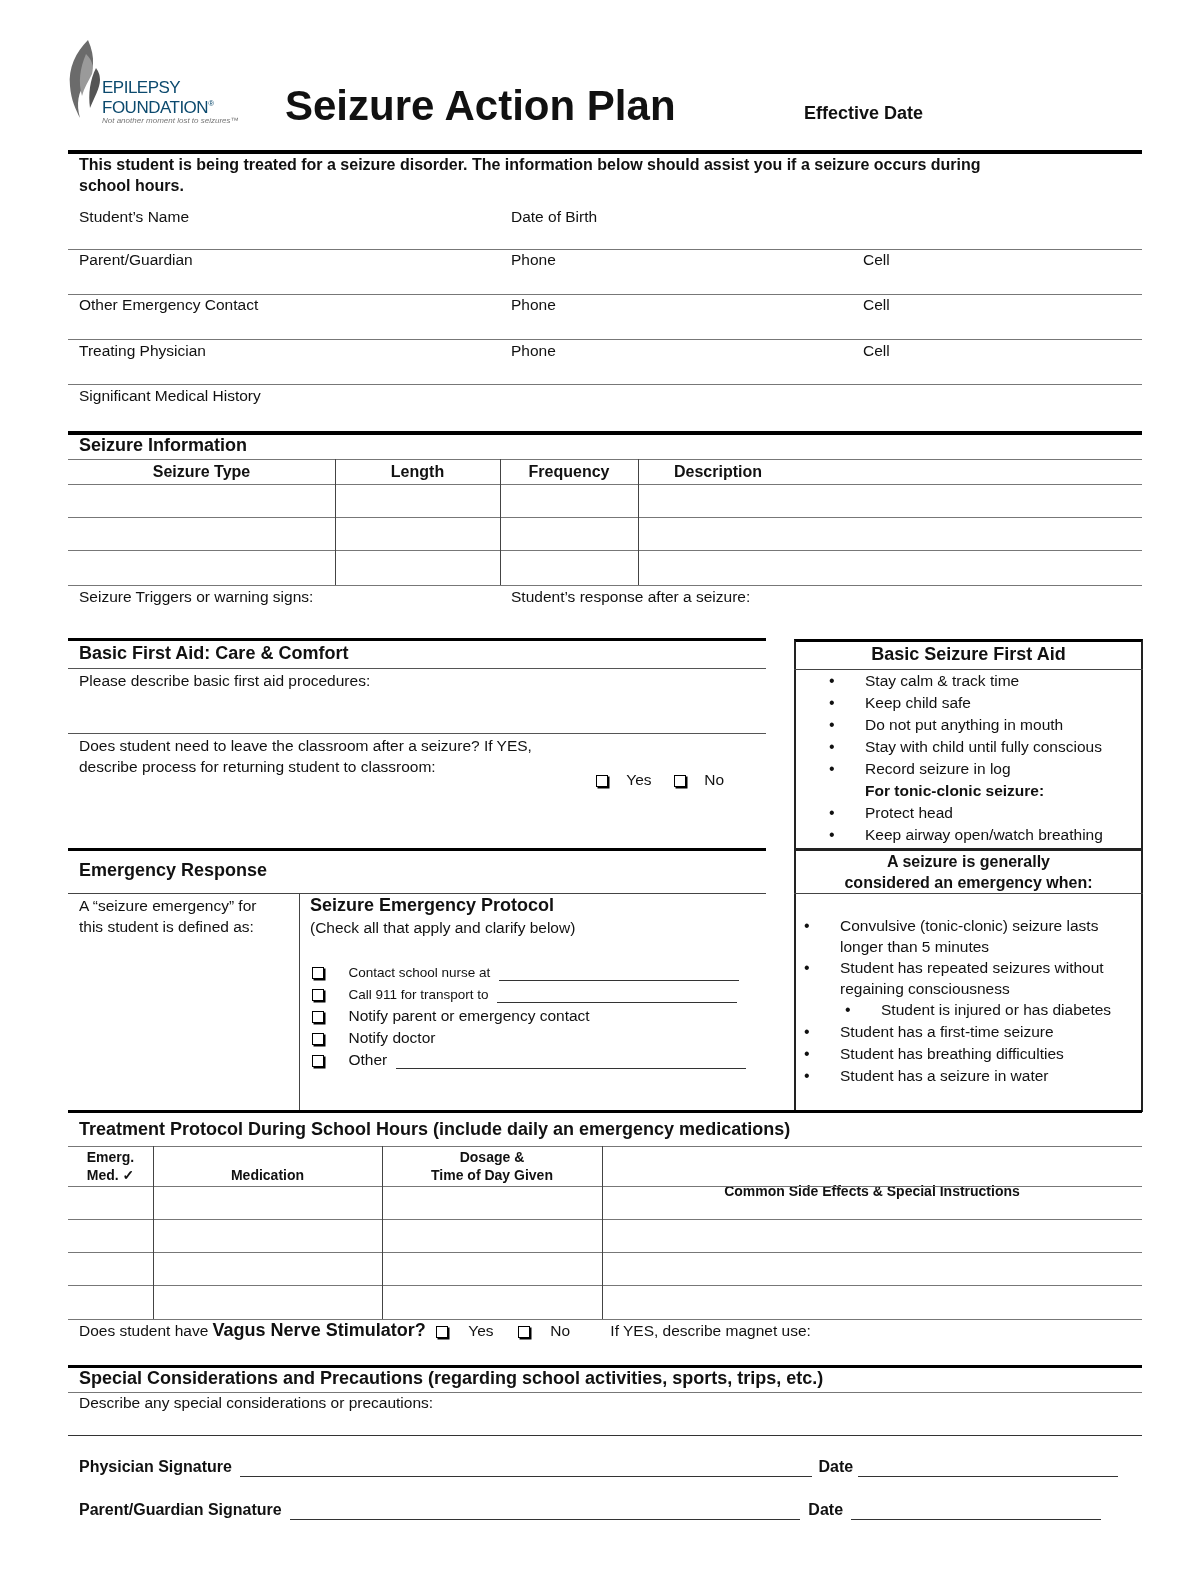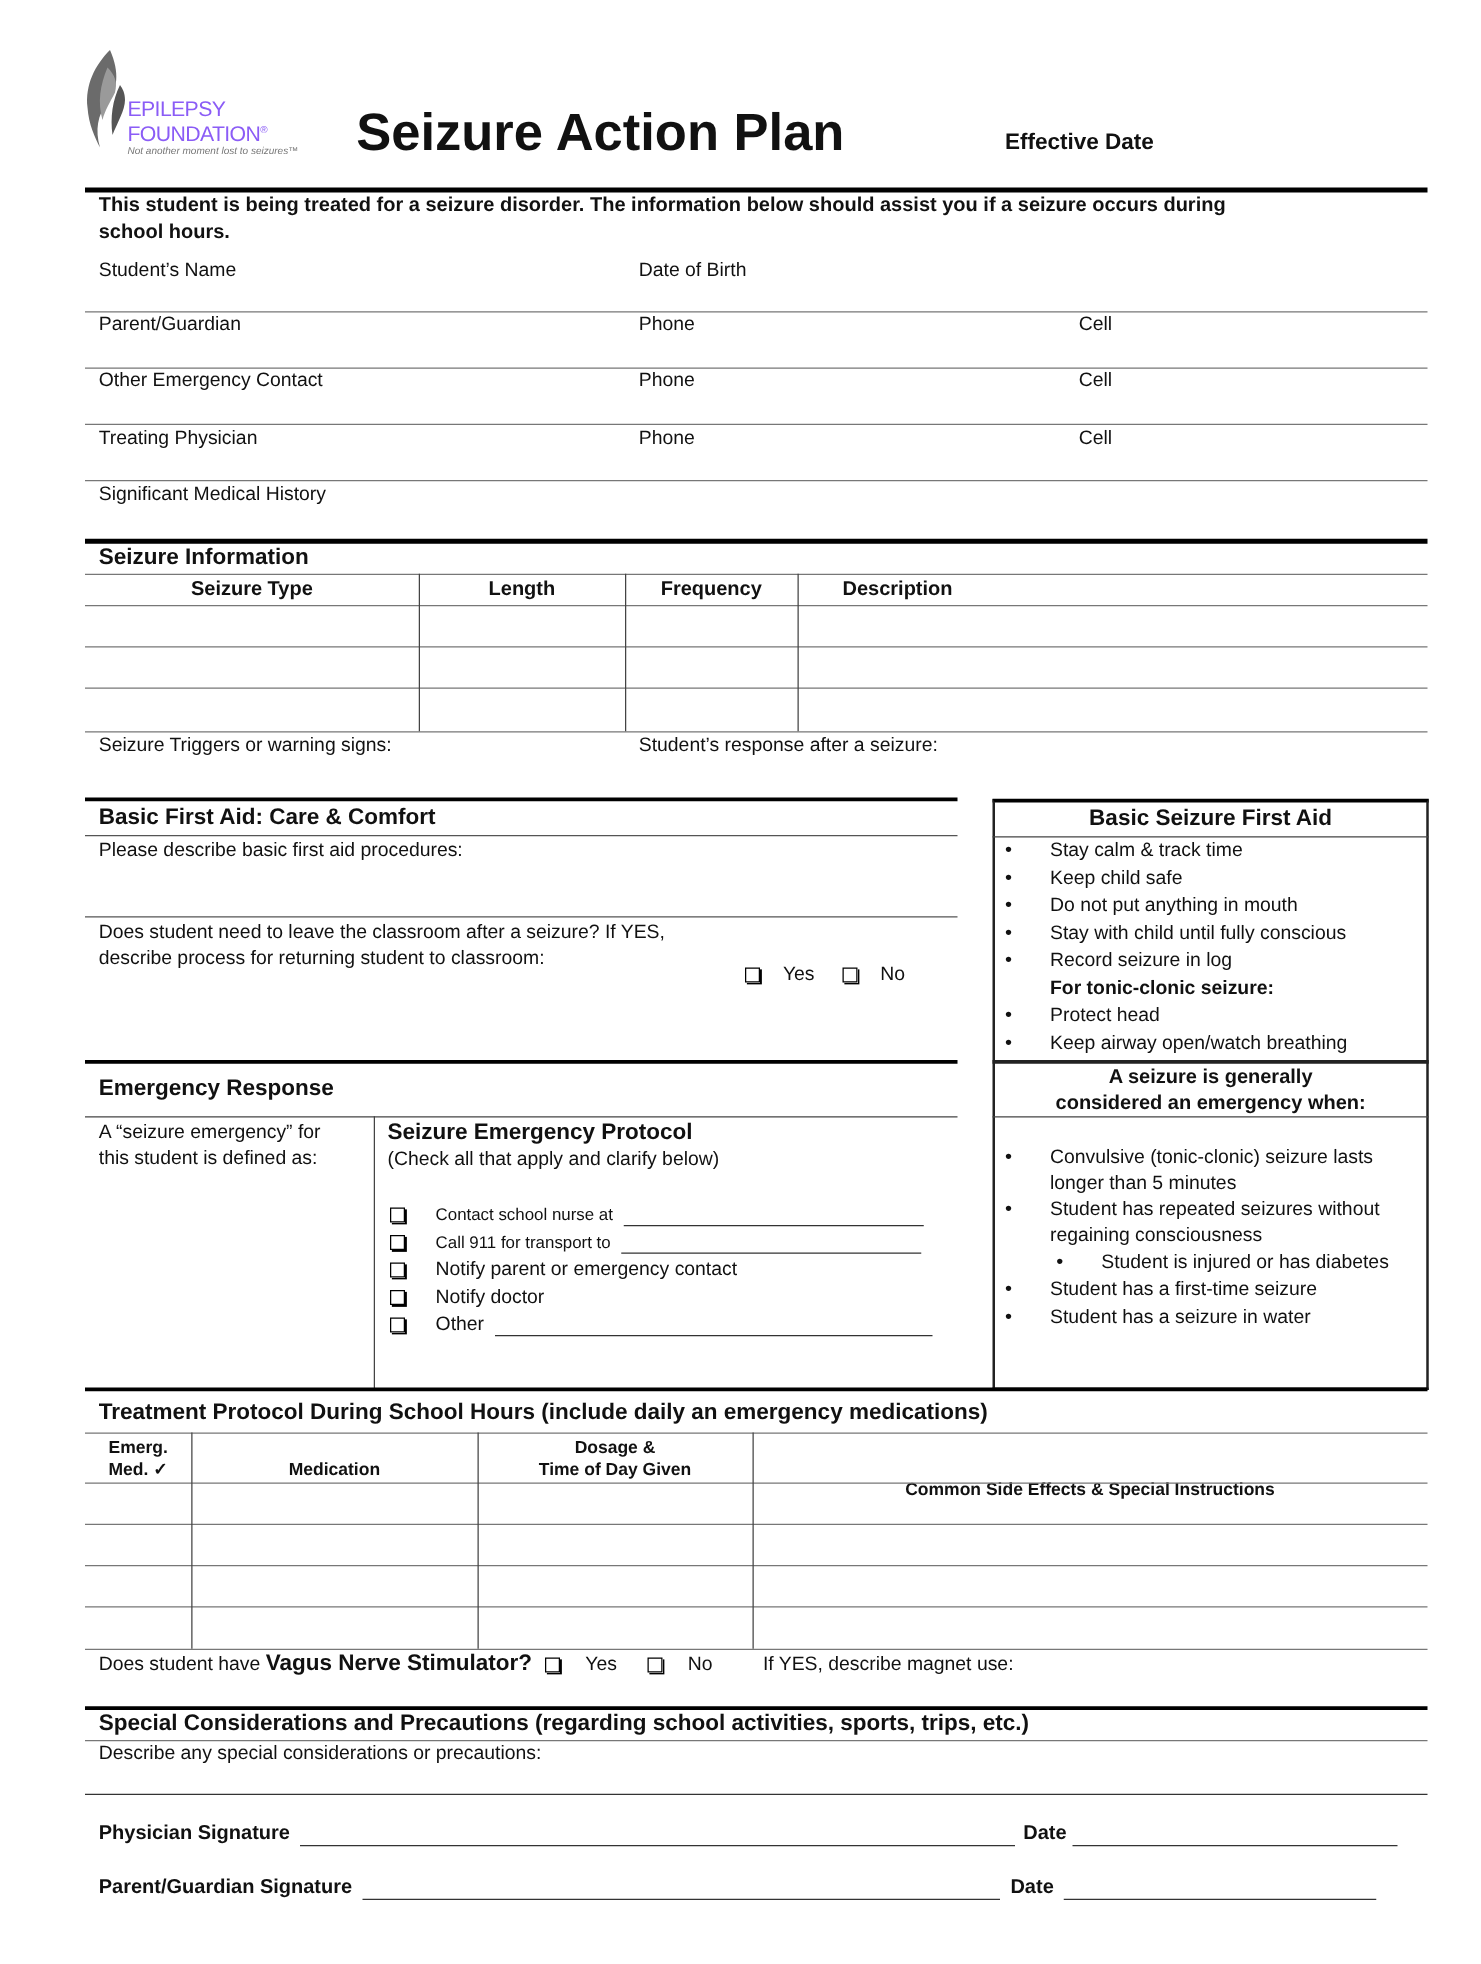--- a/index.html
+++ b/index.html
@@ -22,21 +22,21 @@
 </style>
 </head>
 <body>
 
 <div class="abs" style="left:66px; top:38px; width:200px; height:90px;">
   <svg width="40" height="86" viewBox="0 0 40 86" style="position:absolute; left:0; top:0;">
     <path d="M22 2 C10 14 2 30 4 48 C5 62 10 72 14 80 C10 66 12 54 20 44 C28 34 30 20 22 2 Z" fill="#6b6b6b"></path>
     <path d="M20 16 C14 30 12 44 16 58 C18 50 22 44 26 36 C28 28 26 22 20 16 Z" fill="#9a9a9a"></path>
     <path d="M30 30 C24 42 22 56 24 70 C28 60 34 50 34 42 C34 36 32 33 30 30 Z" fill="#555"></path>
   </svg>
-  <div class="abs" style="left:36px; top:42px; font-size:17px; line-height:16px; color:#8b5cf6; letter-spacing:-0.5px;">
+  <div class="abs" style="left:36px; top:42px; font-size:17px; line-height:16px; color:#0c4a6e; letter-spacing:-0.5px;">
     <div>EPILEPSY</div>
     <div><span>FOUNDATION</span><sup style="font-size:8px;">®</sup></div>
   </div>
   <div class="abs" style="left:36px; top:78px; font-size:8px; font-style:italic; color:#777; white-space:nowrap;">Not another moment lost to seizures™</div>
 </div>
 
 <div class="abs b" style="left:285px; top:82px; font-size:42px; line-height:48px; white-space:nowrap;">Seizure Action Plan</div>
 <div class="abs b" style="left:804px; top:103px; font-size:18px; white-space:nowrap;">Effective Date</div>
 
 <div class="hline thick" style="top:150px;"></div>
@@ -100,41 +100,42 @@
 <div class="abs t" style="left:596px; top:769px;">
   <span class="cb"></span>
   <span style="margin-left:14px;">Yes</span>
   <span class="cb" style="margin-left:18px;"></span>
   <span style="margin-left:14px;">No</span>
 </div>
 
 <div class="abs" style="left:794px; top:639px; width:349px; height:473px; border:2px solid #222; border-top:3px solid #000;"></div>
 <div class="abs b center" style="left:794px; width:349px; top:644px; font-size:18px;">Basic Seizure First Aid</div>
 <div class="abs" style="left:794px; top:669px; width:349px; height:1px; background:#444;"></div>
-<ul class="bul abs" style="left:794px; top:670px; width:349px;">
+<ul class="bul abs" style="left:794px; top:670px; width:349px;padding-left:25px;">
   <li>Stay calm &amp; track time</li>
   <li>Keep child safe</li>
   <li>Do not put anything in mouth</li>
   <li>Stay with child until fully conscious</li>
   <li>Record seizure in log</li>
   <li class="nob b">For tonic-clonic seizure:</li>
   <li>Protect head</li>
   <li>Keep airway open/watch breathing</li>
 </ul>
 <div class="abs" style="left:794px; top:848px; width:349px; height:3px; background:#222;"></div>
 <div class="abs b center" style="left:794px; width:349px; top:851px; font-size:16px; line-height:21px;">
   <div>A seizure is generally</div>
   <div>considered an emergency when:</div>
 </div>
 <div class="abs" style="left:794px; top:893px; width:349px; height:1px; background:#444;"></div>
 <ul class="bul abs" style="left:794px; top:915px; width:349px; line-height:21px;">
   <li style="line-height:21px;"><span>Convulsive (tonic-clonic) seizure lasts</span><br><span>longer than 5 minutes</span></li>
   <li style="line-height:21px;"><span>Student has repeated seizures without</span><br><span>regaining consciousness</span></li>
   <li style="line-height:22px;margin-left:41px;">Student is injured or has diabetes</li>
   <li style="line-height:22px;">Student has a first-time seizure</li>
+  <li style="line-height:22px;">Student has breathing difficulties</li>
   <li style="line-height:22px;">Student has a seizure in water</li>
 </ul>
 
 <div class="abs" style="left:68px; top:848px; width:698px; height:3px; background:#000;"></div>
 <div class="abs b" style="left:79px; top:860px; font-size:18px; white-space:nowrap;">Emergency Response</div>
 <div class="abs" style="left:68px; top:893px; width:698px; height:1px; background:#444;"></div>
 <div class="abs t" style="left:79px; top:895px;">
   <div>A “seizure emergency” for</div>
   <div>this student is defined as:</div>
 </div>

